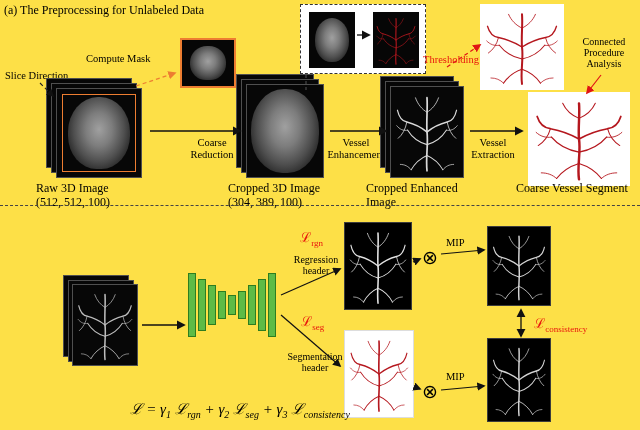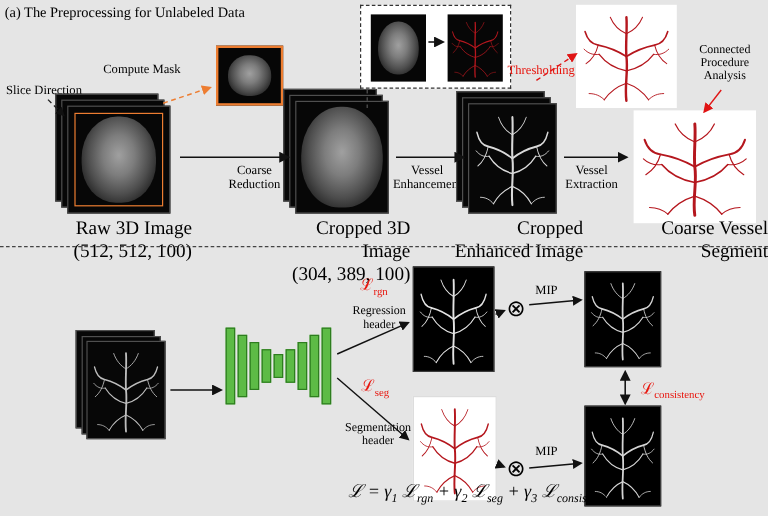--- a/index.html
+++ b/index.html
@@ -1,38 +1,38 @@
 <!DOCTYPE html>
 <html style="--accent-orange: #ED7D31; --loss-red: #E8150D; --arrow-red: #E01414; --vessel-red: #B5171E; --vessel-gray: #D9D9D9; --backbone-green: #5DBB46; --backbone-green-dark: #2E7D1F;"><head>
 <meta charset="utf-8">
 <style>
   *{margin:0;padding:0;box-sizing:border-box}
   html,body{width:640px;height:430px;background:#fff;overflow:hidden}
   body{font-family:"Liberation Serif",serif;color:#000}
-  .fig{position:relative;width:640px;height:430px;background:#e5e5e5}
+  .fig{position:relative;width:640px;height:430px;background:#fde047}
   .abs{position:absolute}
   .lbl{white-space:pre-line;text-align:center;line-height:1.12;font-size:10.5px}
   .lbl-left{white-space:pre-line;line-height:1.12;font-size:10.5px}
   .title{font-size:12px}
-  .cap{font-size:16px;text-align:right;white-space:pre-line;line-height:1.2}
+  .cap{font-size:12px;text-align:left;white-space:pre-line;line-height:1.2}
   .red{color:var(--loss-red)}
   .stack{position:absolute}
   .layer{position:absolute;width:100%;height:100%;background:#070707;border:1px solid #4f4f4f}
   .front{left:0;top:0}
   .brainbox{display:flex;align-items:center;justify-content:center}
   .brain{width:74%;height:82%;border-radius:48% 48% 46% 46%;
     background:radial-gradient(ellipse at 50% 45%, #a0a0a0 0%, #7d7d7d 30%, #4e4e4e 58%, #1b1b1b 84%, #000 100%)}
   .brain-big{width:90%;height:92%}
   .crop-rect{position:absolute;inset:5px;border:1.6px solid var(--accent-orange)}
   .vsvg{width:100%;height:100%;display:block}
   .vimg{position:absolute;background:#000;border:1px solid #3c3c3c}
   .vfig{position:absolute;background:#fff}
   .loss{font-size:13.5px;color:var(--loss-red)}
   .loss sub{font-size:9px}
-  .formula{font-style:italic;font-size:15px;text-align:right}
+  .formula{font-style:italic;font-size:15px;text-align:left}
   .formula sub{font-size:10px;font-style:italic}
   .otimes{font-size:19px;line-height:1;color:#000}
   .divider{position:absolute;left:0;width:640px;border-top:1.6px dashed #444}
   .dashbox{position:absolute;border:1.5px dashed #333;background:#fff}
   .bars{position:absolute;display:flex;align-items:center;gap:2px}
   .bar{width:8px;background:var(--backbone-green);border:1px solid var(--backbone-green-dark)}
   .mip{font-size:10.5px}
 </style>
 </head>
 <body>

